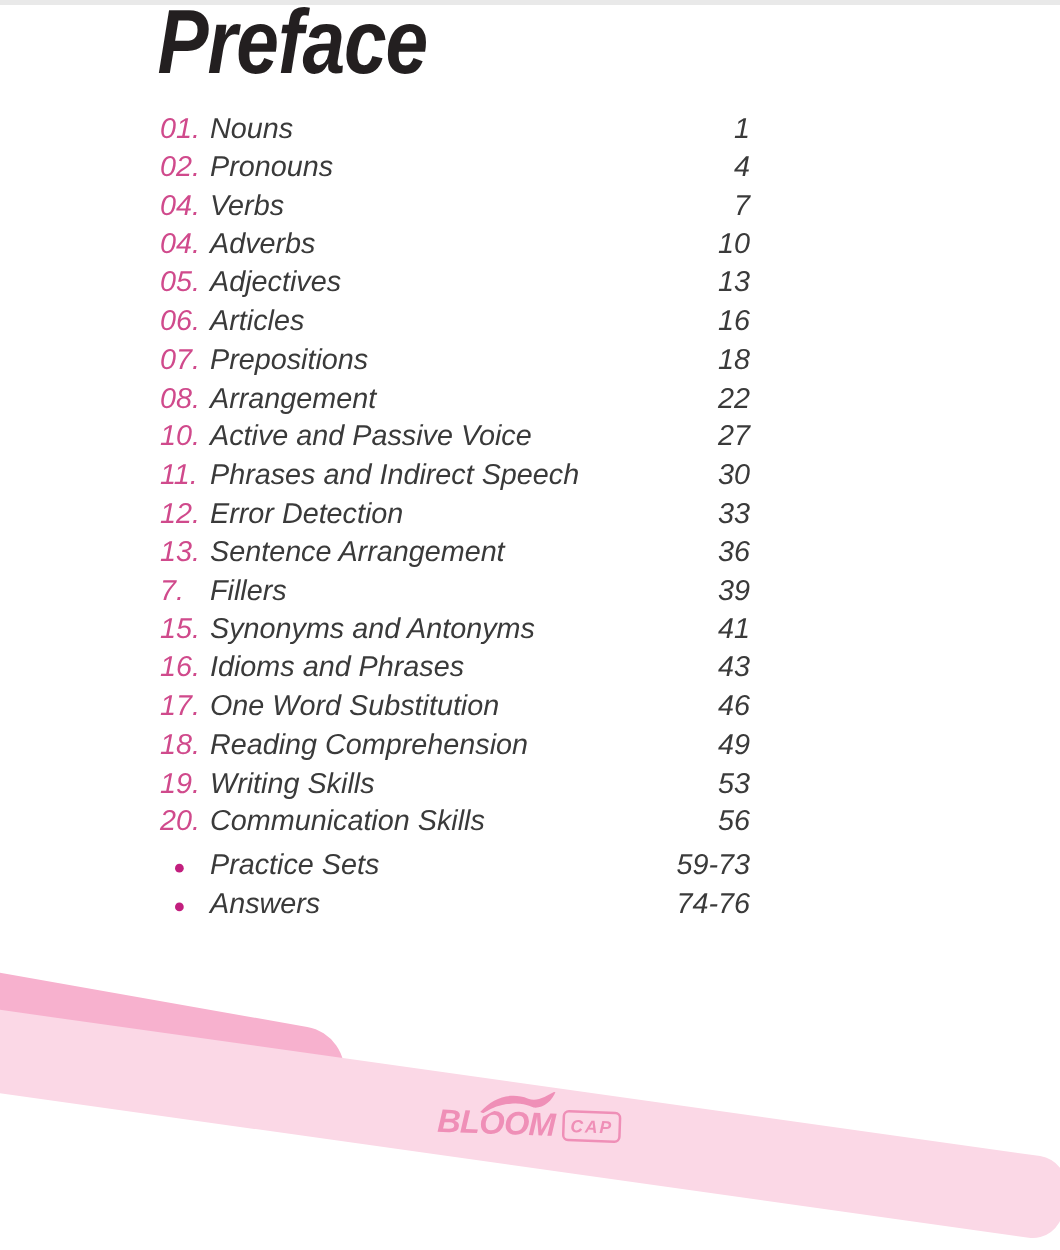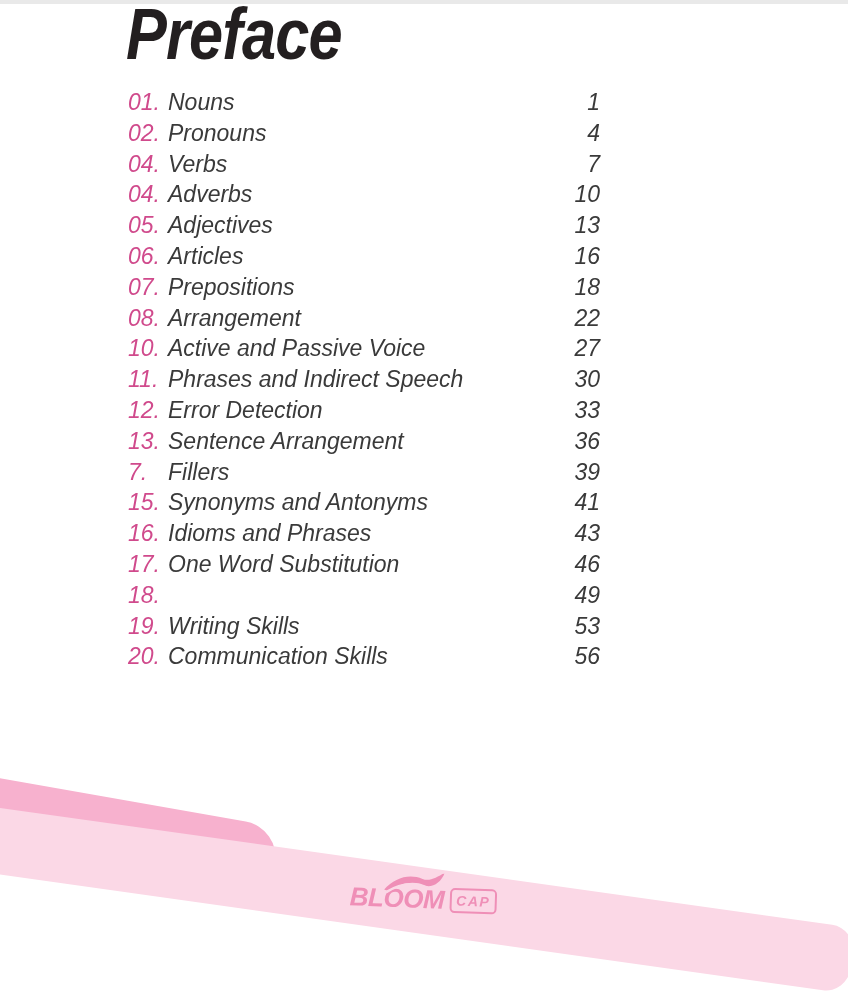--- a/index.html
+++ b/index.html
@@ -204,33 +204,47 @@
     </div>
 
     <div class="row">
       <span class="num">17.</span>
       <span class="chapter">One Word Substitution</span>
       <span class="pg">46</span>
     </div>
 
     <div class="row">
       <span class="num">18.</span>
+      <span class="chapter">Reading Comprehension</span>
       <span class="pg">49</span>
     </div>
 
     <div class="row">
       <span class="num">19.</span>
       <span class="chapter">Writing Skills</span>
       <span class="pg">53</span>
     </div>
 
     <div class="row">
       <span class="num">20.</span>
       <span class="chapter">Communication Skills</span>
       <span class="pg">56</span>
+    </div>
+  </div>
+    <div id="extra-rows" class="extras">
+    <div class="row">
+      <span class="num"><span class="dot"></span></span>
+      <span class="chapter">Practice Sets</span>
+      <span class="pg">59-73</span>
+    </div>
+
+    <div class="row">
+      <span class="num"><span class="dot"></span></span>
+      <span class="chapter">Answers</span>
+      <span class="pg">74-76</span>
     </div>
   </div>
   </div>
 
   <div class="band band-dark"></div>
   <div class="band band-light"></div>
 
   <div class="logo">
     <svg width="150" height="44" viewBox="0 0 150 44">
       <text class="brand-text" x="0" y="35">BLOOM</text>

